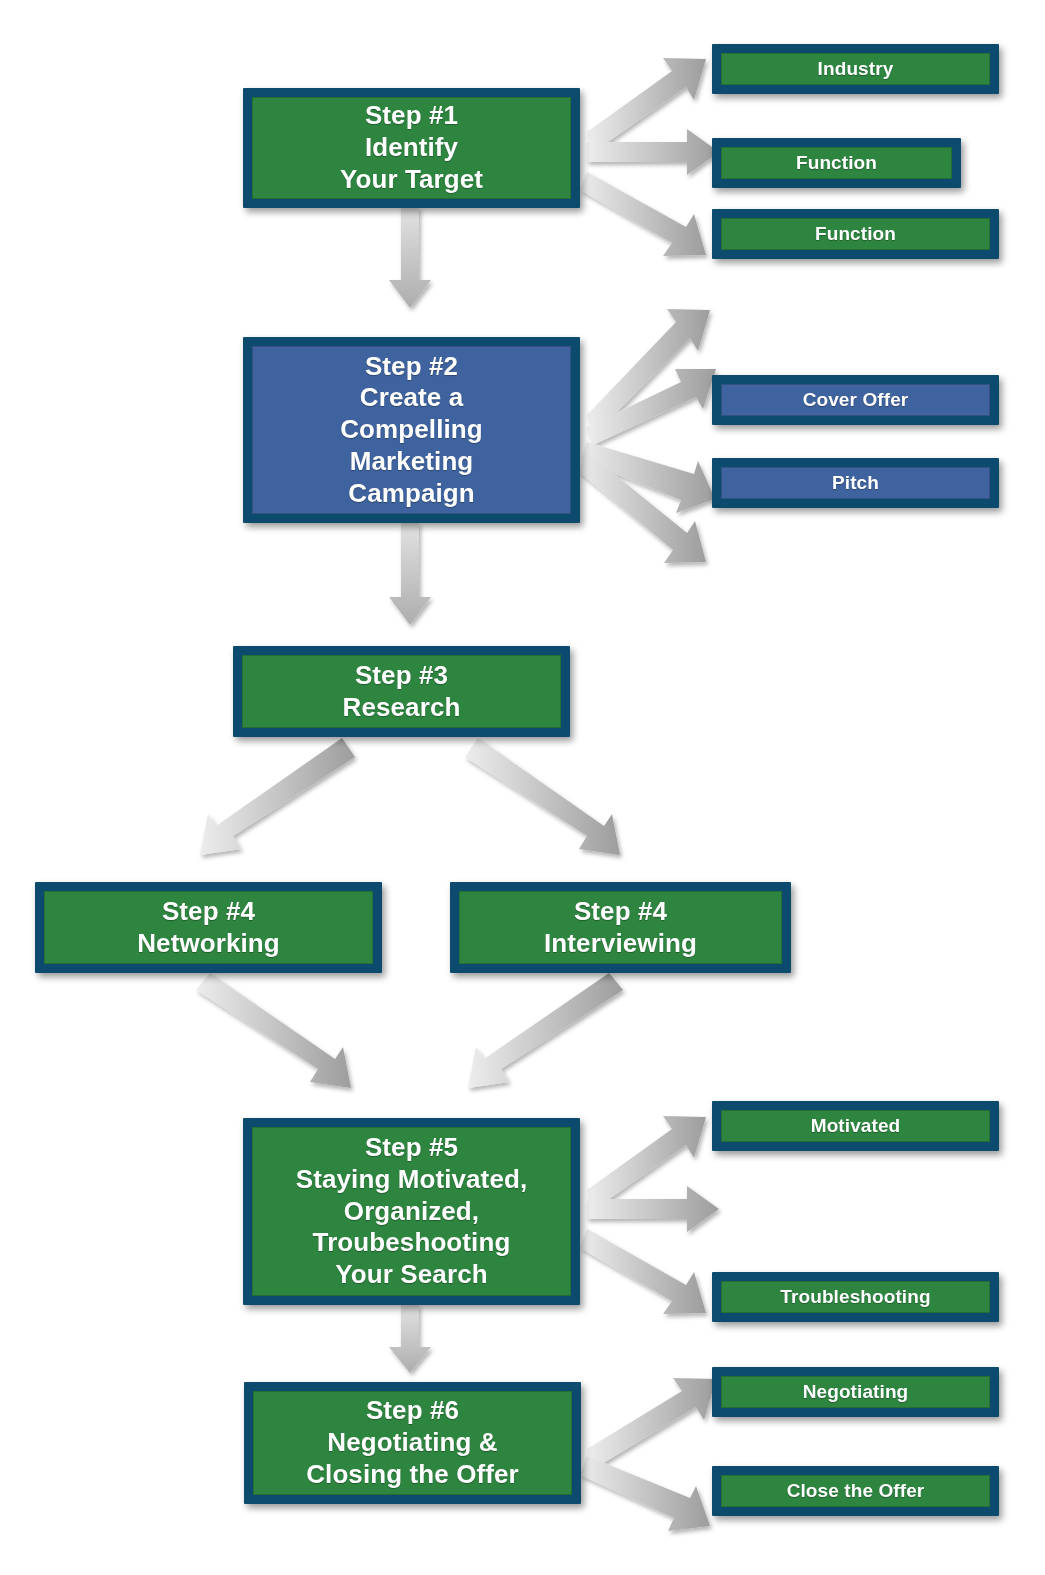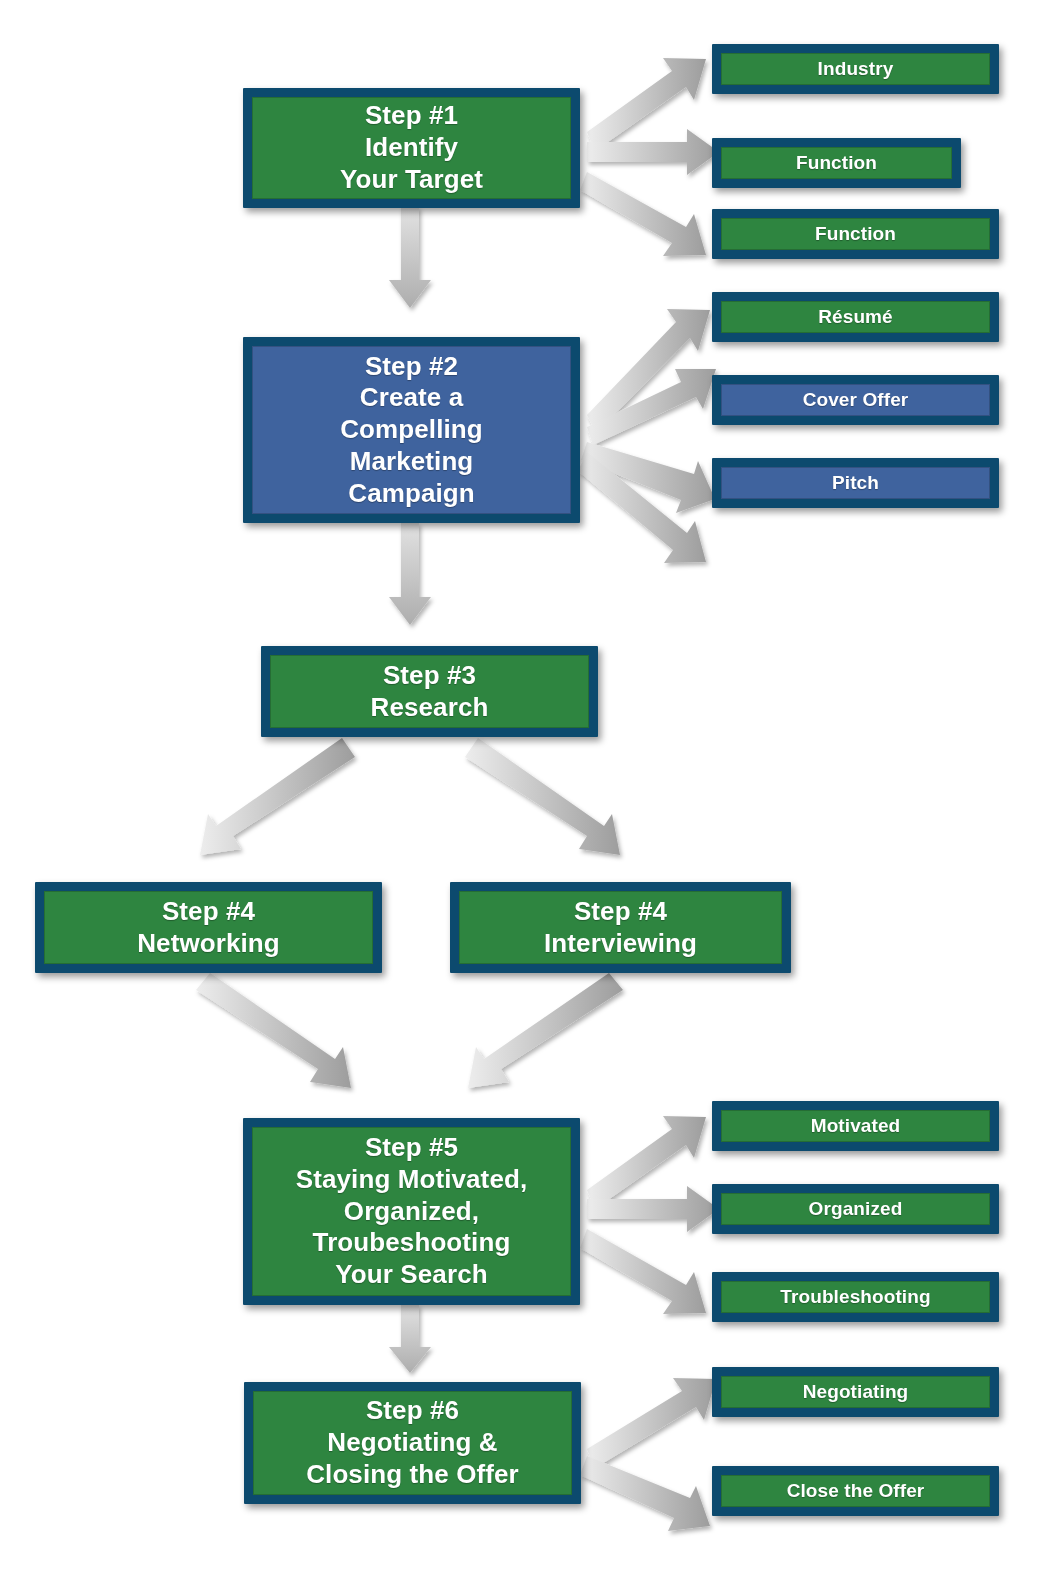--- a/index.html
+++ b/index.html
@@ -119,21 +119,21 @@
         <span class="txt">Step #1<br>Identify<br>Your Target</span>
       </div>
   </div>
 
   <div class="node blue step" style="left:243px; top:337px; width:337px; height:186px;">
     <div class="fill">
         <span class="txt">Step #2<br>Create a<br>Compelling<br>Marketing<br>Campaign</span>
       </div>
   </div>
 
-  <div class="node green step" style="left:261px; top:646px; width:337px; height:91px;">
+  <div class="node green step" style="left:233px; top:646px; width:337px; height:91px;">
     <div class="fill">
         <span class="txt">Step #3<br>Research</span>
       </div>
   </div>
 
   <div class="node green step" style="left:35px; top:882px; width:347px; height:91px;">
     <div class="fill">
         <span class="txt">Step #4<br>Networking</span>
       </div>
   </div>
@@ -167,50 +167,40 @@
         <span class="txt">Function</span>
       </div>
   </div>
 
   <div class="node green leaf" style="left:712px; top:209px; width:287px; height:50px;">
     <div class="fill">
         <span class="txt">Function</span>
       </div>
   </div>
 
-  <div class="node green leaf" style="left:712px; top:292px; width:287px; height:50px;">
-    <div class="fill">
-        <span class="txt">Résumé</span>
-      </div>
-  </div>
 
   <div class="node blue leaf" style="left:712px; top:375px; width:287px; height:50px;">
     <div class="fill">
         <span class="txt">Cover Offer</span>
       </div>
   </div>
 
   <div class="node blue leaf" style="left:712px; top:458px; width:287px; height:50px;">
     <div class="fill">
         <span class="txt">Pitch</span>
       </div>
   </div>
 
 
   <div class="node green leaf" style="left:712px; top:1101px; width:287px; height:50px;">
     <div class="fill">
         <span class="txt">Motivated</span>
       </div>
   </div>
 
-  <div class="node green leaf" style="left:712px; top:1184px; width:287px; height:50px;">
-    <div class="fill">
-        <span class="txt">Organized</span>
-      </div>
-  </div>
 
   <div class="node green leaf" style="left:712px; top:1367px; width:287px; height:50px;">
     <div class="fill">
         <span class="txt">Negotiating</span>
       </div>
   </div>
 
   <div class="node green leaf" style="left:712px; top:1272px; width:287px; height:50px;">
     <div class="fill">
         <span class="txt">Troubleshooting</span>

